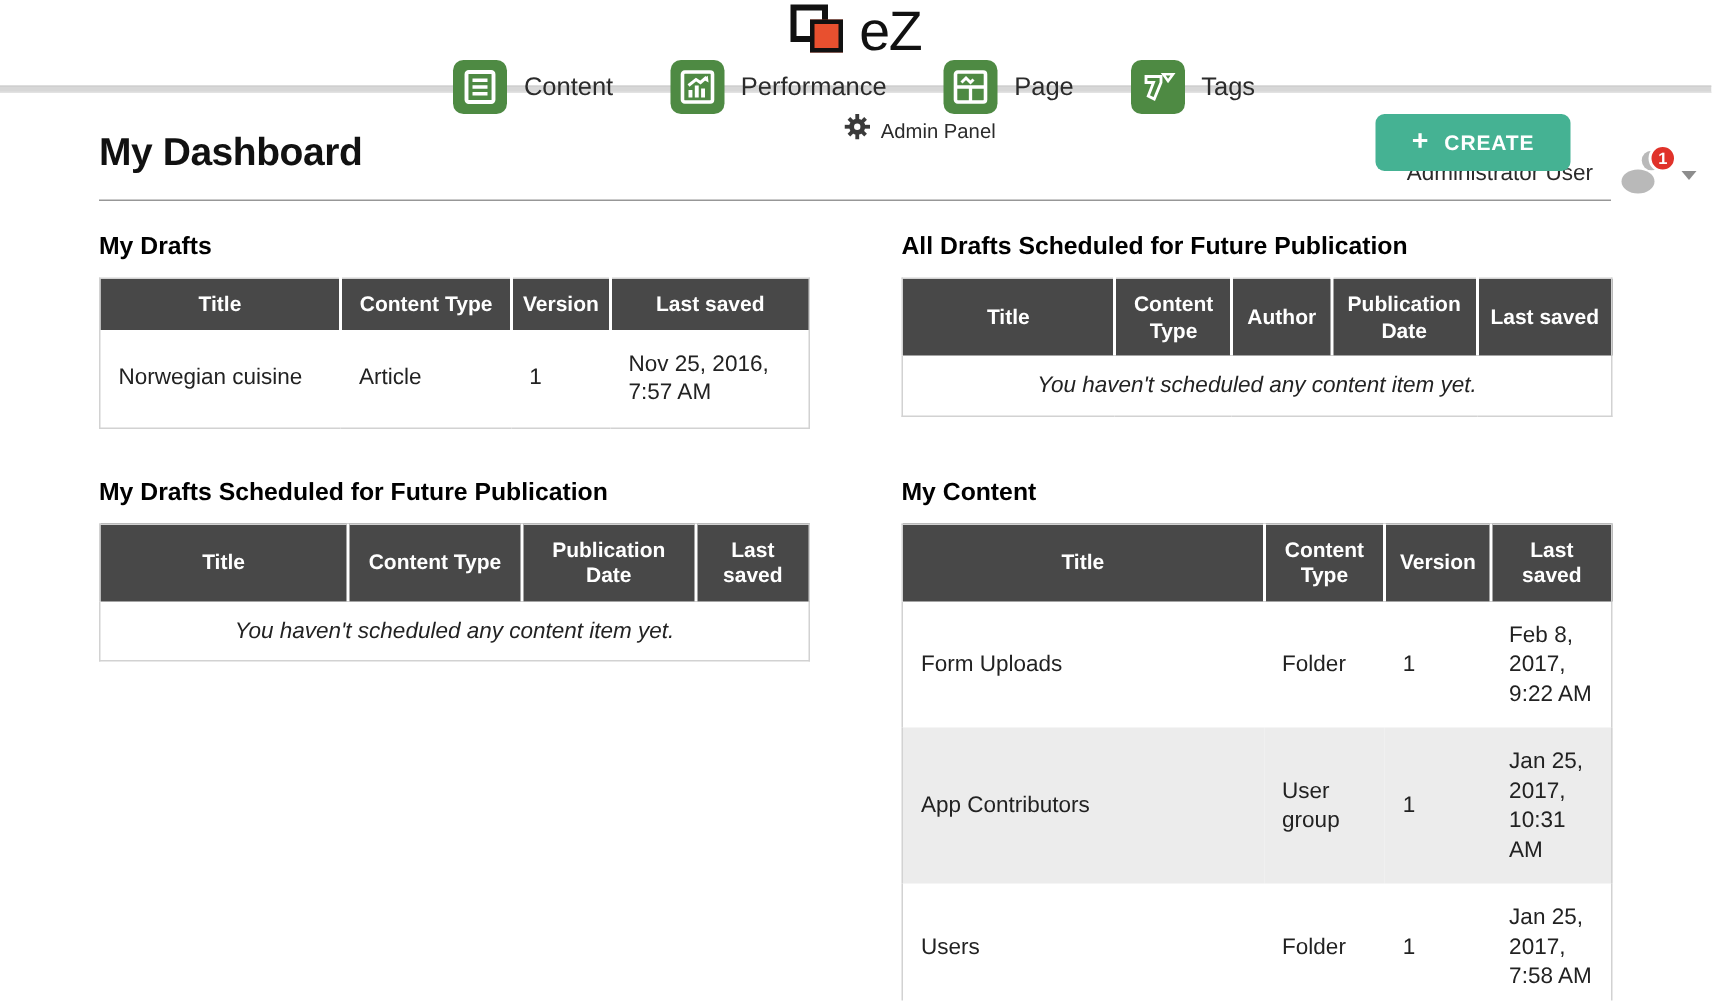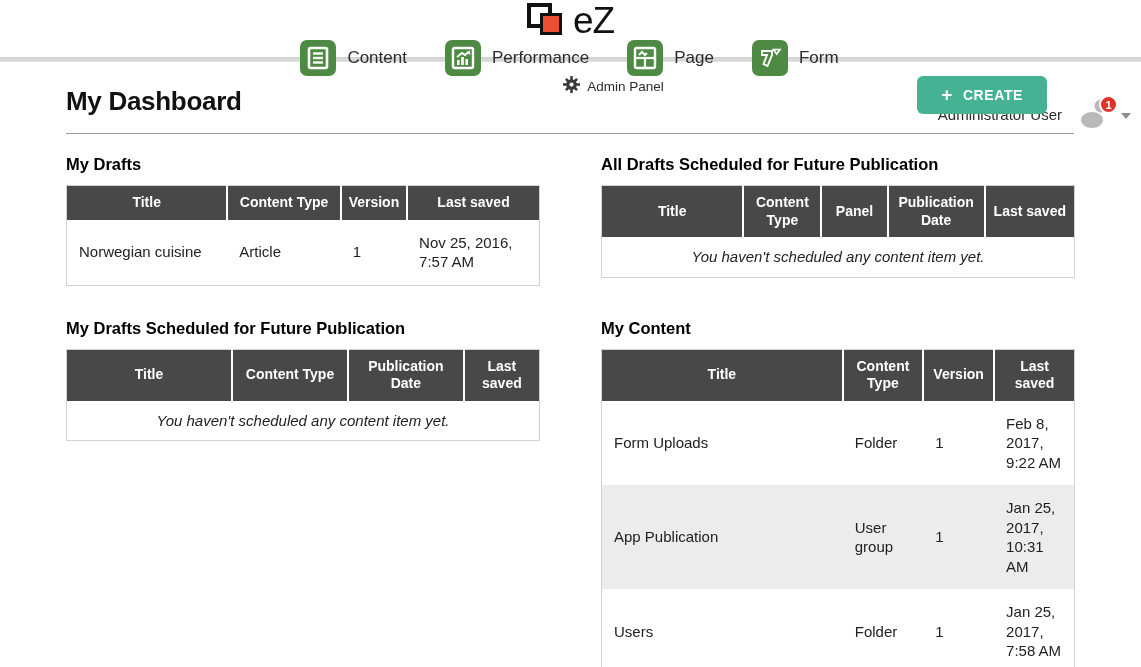--- a/index.html
+++ b/index.html
@@ -118,21 +118,21 @@
       </span>
       <span class="nav-label">Page</span>
     </div>
     <div class="nav-item">
       <span class="nav-icon">
         <svg width="26" height="26" viewBox="0 0 26 26">
             <path d="M5,6 L15,6 L15,10 L10.5,21 L6.5,19 L10,10 L5,10 Z" fill="none" stroke="#fff" stroke-width="1.9"></path>
             <path d="M16.5,4.5 L23,4.5 L19.7,9 Z" fill="none" stroke="#fff" stroke-width="1.7"></path>
           </svg>
       </span>
-      <span class="nav-label">Form</span>
+      <span class="nav-label">Tags</span>
     </div>
   </nav>
 
   <div class="admin-panel">
     <span>
       <svg width="17" height="17" viewBox="0 0 16 16">
           <g fill="#3a3a3a">
             <rect x="6.8" y="0" width="2.4" height="4.4"></rect>
             <rect x="6.8" y="11.6" width="2.4" height="4.4"></rect>
             <rect x="0" y="6.8" width="4.4" height="2.4"></rect>
@@ -195,21 +195,21 @@
         </table>
     </section>
 
     <section class="section">
       <h2 class="section-heading">All Drafts Scheduled for Future Publication</h2>
       <table class="tbl t-all-sched">
           <thead>
             <tr>
               <th>Title</th>
               <th>Content Type</th>
-              <th>Panel</th>
+              <th>Author</th>
               <th>Publication Date</th>
               <th>Last saved</th>
             </tr>
           </thead>
           <tbody>
             <tr>
               <td colspan="5" class="empty">You haven't scheduled any content item yet.</td>
             </tr>
           </tbody>
         </table>
@@ -246,21 +246,21 @@
             </tr>
           </thead>
           <tbody>
             <tr>
               <td>Form Uploads</td>
               <td>Folder</td>
               <td>1</td>
               <td>Feb 8, 2017, 9:22 AM</td>
             </tr>
             <tr class="alt">
-              <td>App Publication</td>
+              <td>App Contributors</td>
               <td>User group</td>
               <td>1</td>
               <td>Jan 25, 2017, 10:31 AM</td>
             </tr>
             <tr>
               <td>Users</td>
               <td>Folder</td>
               <td>1</td>
               <td>Jan 25, 2017, 7:58 AM</td>
             </tr>

